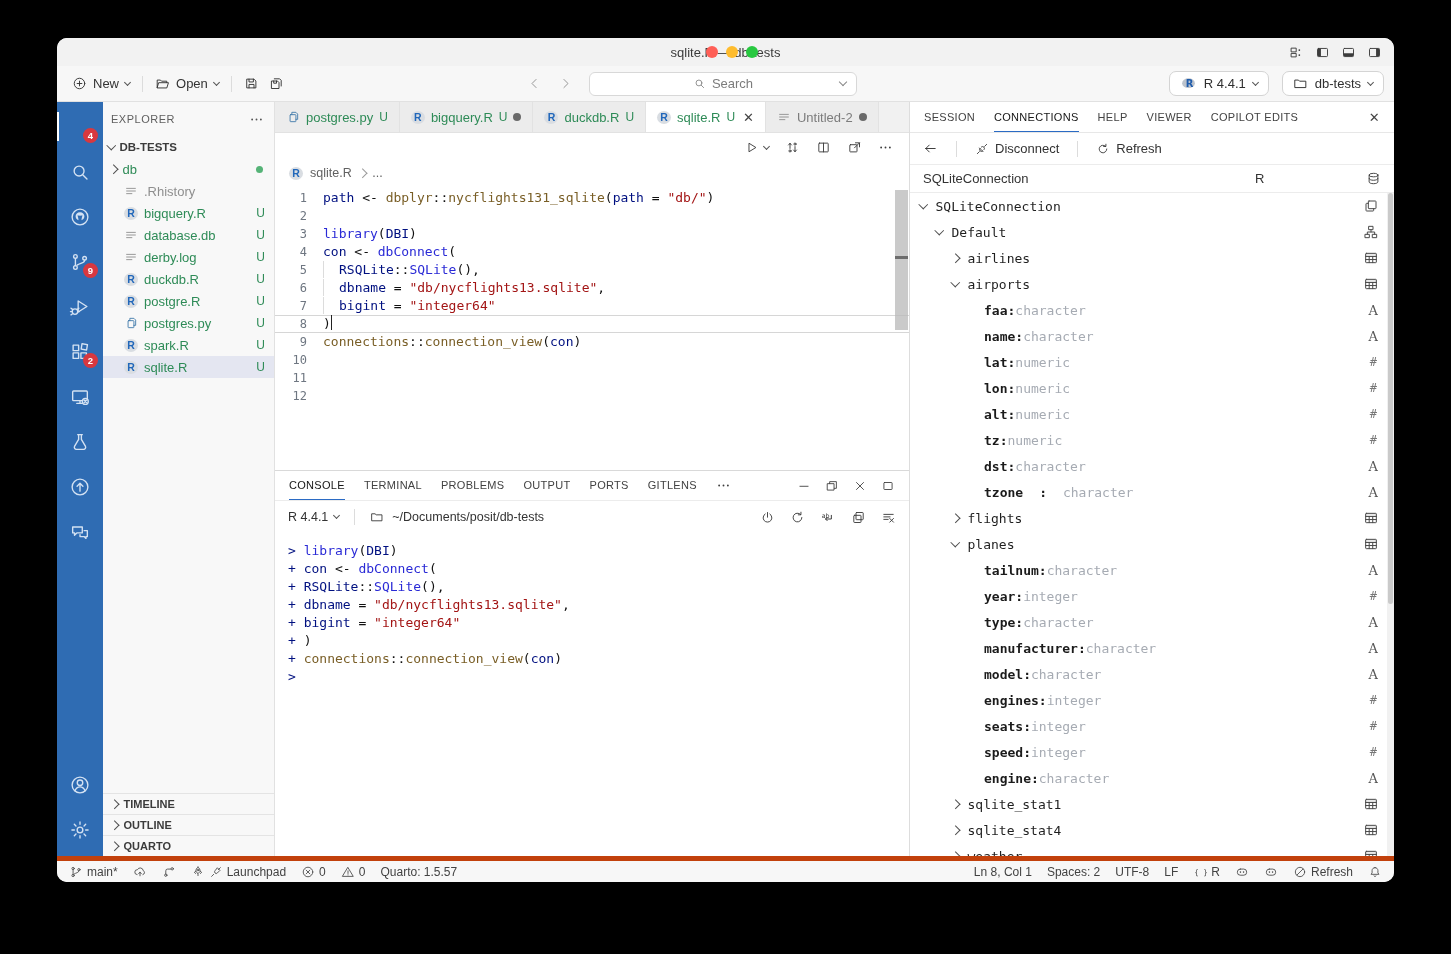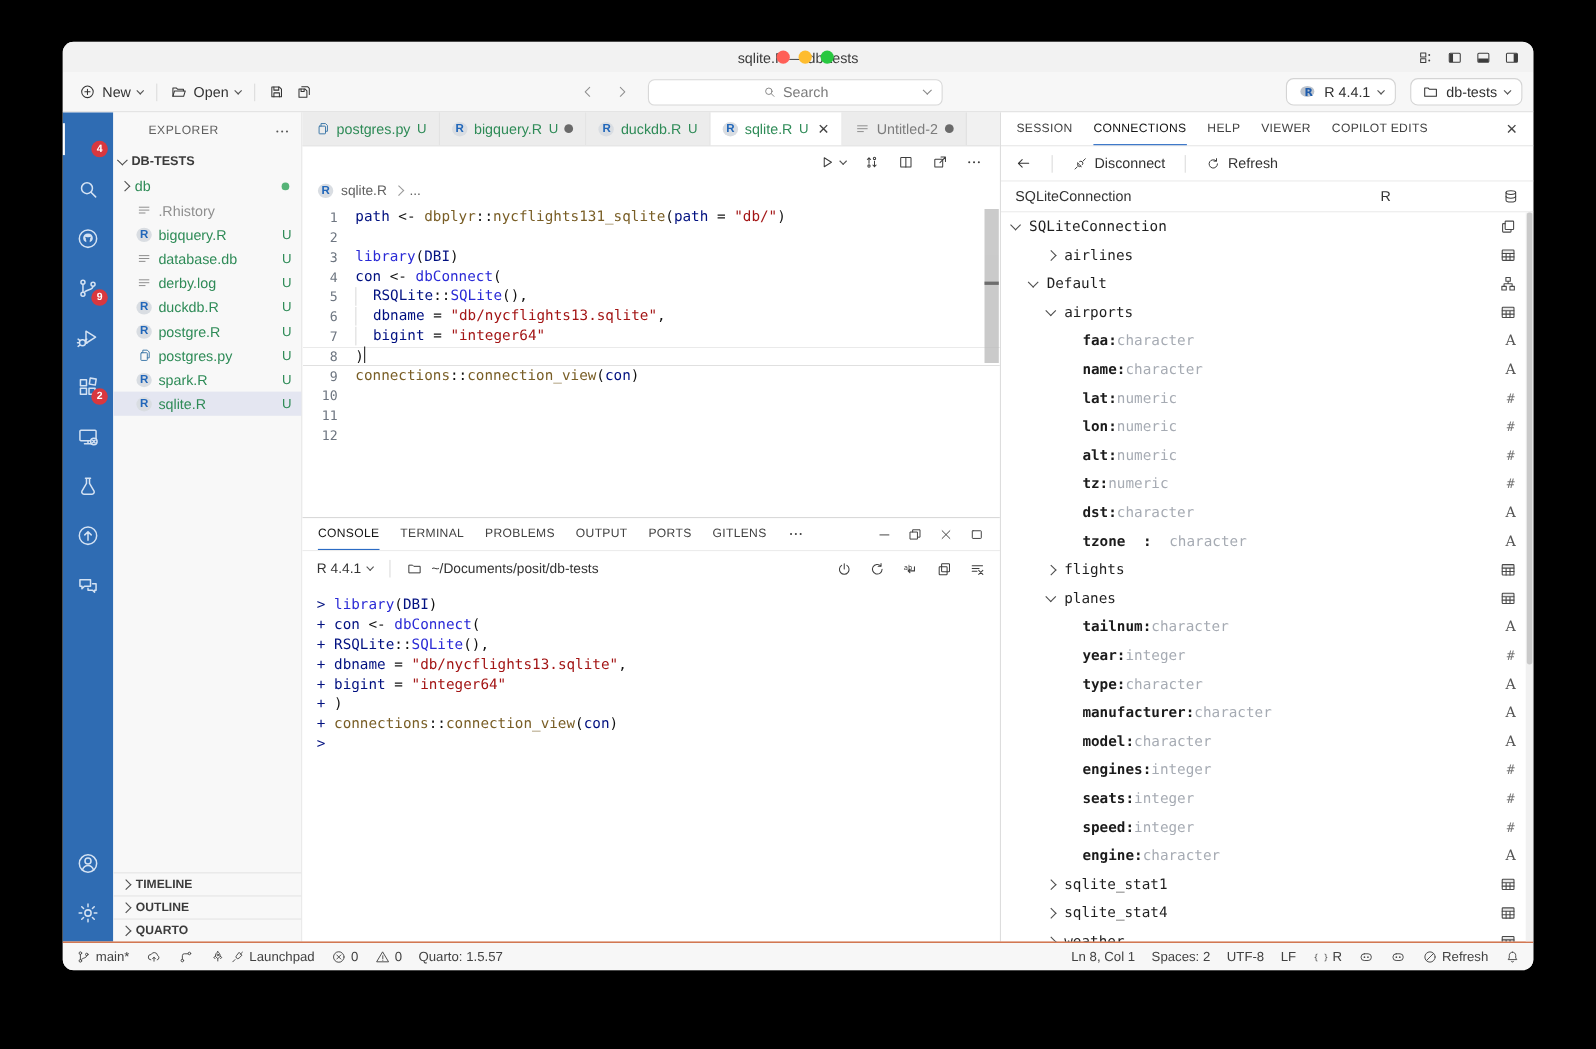--- a/index.html
+++ b/index.html
@@ -36,21 +36,21 @@
     padding-top:2px;flex:0 0 auto;}
   .act{width:46px;height:45px;display:flex;align-items:center;justify-content:center;position:relative;color:#d4e2f3;}
   .act.active{color:#fff;}
   .act.active::before{content:"";position:absolute;left:0;top:8px;bottom:8px;width:2px;background:#fff;}
   .badge{position:absolute;right:5px;bottom:6px;background:#d8383f;color:#fff;border-radius:8px;min-width:15px;
     height:15px;font-size:9.5px;font-weight:bold;display:flex;align-items:center;justify-content:center;padding:0 3px;}
   .actbottom{margin-top:auto;margin-bottom:4px;display:flex;flex-direction:column;align-items:center;}
   
   .sidebar{width:172px;background:#f8f8f8;border-right:1px solid #e1e1e1;display:flex;flex-direction:column;
     font-size:13px;flex:0 0 auto;}
-  .sbheader{height:34px;display:flex;align-items:center;padding:0 10px 0 32px;color:#5f5f5f;font-size:11px;
+  .sbheader{height:34px;display:flex;align-items:center;padding:0 10px 0 8px;color:#5f5f5f;font-size:11px;
     letter-spacing:.5px;flex:0 0 auto;}
   .sbheader .more{margin-left:auto;color:#555;}
   .rootrow{display:flex;align-items:center;height:22px;font-weight:bold;font-size:11.5px;color:#3b3b3b;
     padding-left:5px;gap:5px;flex:0 0 auto;}
   .filerow{display:flex;align-items:center;height:22px;padding-left:21px;gap:6px;color:#2e8b57;flex:0 0 auto;}
   .filerow.selected{background:#e4e6f1;}
   .filerow.muted{color:#8f8f8f;}
   .filerow .gitu{margin-left:auto;margin-right:9px;font-size:12px;}
   .gitdot{width:7px;height:7px;border-radius:50%;background:#55b377;margin-left:auto;margin-right:11px;}
   .chv{width:6.5px;height:6.5px;border-right:1.3px solid #4d4d4d;border-bottom:1.3px solid #4d4d4d;display:inline-block;flex:0 0 auto;}
@@ -113,21 +113,21 @@
   .trow .ricon{position:absolute;right:15px;color:#4a4a4a;}
   .tlabel{color:#1f1f1f;}
   .tname{color:#1b1b1b;font-weight:bold;}
   .tcolon{color:#1b1b1b;font-weight:bold;}
   .ttype{color:#a6abb3;}
   .typeA{font-family:"DejaVu Serif",serif;font-size:13px;color:#555;position:absolute;right:16px;}
   .typeH{font-family:"DejaVu Sans Mono",monospace;font-size:12px;color:#777;position:absolute;right:17px;}
   .rpscroll{position:absolute;right:0;top:0;bottom:0;width:7px;background:#f1f1f1;}
   .rpscroll::after{content:"";position:absolute;left:1px;right:1px;top:0;height:62%;background:#cacaca;border-radius:3px;}
   
-  .statusbar{height:26px;background:#f7f7f7;border-top:1px solid #c2410c;display:flex;align-items:center;
+  .statusbar{height:26px;background:#f7f7f7;border-top:5px solid #c2410c;display:flex;align-items:center;
     padding:0 12px;font-size:12px;color:#424242;flex:0 0 auto;}
   .stitem{display:flex;align-items:center;gap:4px;margin-right:15px;}
   .stright{margin-left:auto;display:flex;align-items:center;}
   .stright .stitem{margin-right:0;margin-left:15px;}
 </style>
 </head>
 <body>
 
 <div class="window">
 
@@ -686,37 +686,37 @@
       </div>
       <div class="conntree" id="conntree">
         <div class="trow" style="padding-left: 10px;">
             <span class="chv down"></span>
             <span class="tlabel">SQLiteConnection</span>
             <svg viewBox="0 0 24 24" width="16" height="16" fill="none" stroke="currentColor" stroke-width="1.5" stroke-linecap="round" stroke-linejoin="round" class="ricon" style="position: absolute; right: 15px;">
               <rect x="8" y="4.5" width="11.5" height="11.5" rx="1"></rect>
               <path d="M16 16v2.5a1 1 0 0 1-1 1H5.5a1 1 0 0 1-1-1V9a1 1 0 0 1 1-1H8"></path>
             </svg>
           </div>
-          <div class="trow" style="padding-left: 42px;">
-            <span class="chv right"></span>
-            <span class="tlabel">airlines</span>
-            <svg viewBox="0 0 24 24" width="16" height="16" fill="none" stroke="currentColor" stroke-width="1.5" stroke-linecap="round" stroke-linejoin="round" class="ricon" style="position: absolute; right: 15px;">
-              <rect x="4" y="5" width="16" height="14" rx="1"></rect>
-              <path d="M4 9.7h16M4 14.3h16M9.3 9.7V19M14.6 9.7V19"></path>
-              <path d="M4 5h16v4.7H4z" fill="currentColor" opacity=".12" stroke="none"></path>
-            </svg>
-          </div>
           <div class="trow" style="padding-left: 26px;">
             <span class="chv down"></span>
             <span class="tlabel">Default</span>
             <svg viewBox="0 0 24 24" width="16" height="16" fill="none" stroke="currentColor" stroke-width="1.5" stroke-linecap="round" stroke-linejoin="round" class="ricon" style="position: absolute; right: 15px;">
               <rect x="9" y="3.5" width="6" height="5"></rect>
               <rect x="3.5" y="15.5" width="6" height="5"></rect>
               <rect x="14.5" y="15.5" width="6" height="5"></rect>
               <path d="M12 8.5V12M6.5 15.5V12h11v3.5"></path>
+            </svg>
+          </div>
+          <div class="trow" style="padding-left: 42px;">
+            <span class="chv right"></span>
+            <span class="tlabel">airlines</span>
+            <svg viewBox="0 0 24 24" width="16" height="16" fill="none" stroke="currentColor" stroke-width="1.5" stroke-linecap="round" stroke-linejoin="round" class="ricon" style="position: absolute; right: 15px;">
+              <rect x="4" y="5" width="16" height="14" rx="1"></rect>
+              <path d="M4 9.7h16M4 14.3h16M9.3 9.7V19M14.6 9.7V19"></path>
+              <path d="M4 5h16v4.7H4z" fill="currentColor" opacity=".12" stroke="none"></path>
             </svg>
           </div>
           <div class="trow" style="padding-left: 42px;">
             <span class="chv down"></span>
             <span class="tlabel">airports</span>
             <svg viewBox="0 0 24 24" width="16" height="16" fill="none" stroke="currentColor" stroke-width="1.5" stroke-linecap="round" stroke-linejoin="round" class="ricon" style="position: absolute; right: 15px;">
               <rect x="4" y="5" width="16" height="14" rx="1"></rect>
               <path d="M4 9.7h16M4 14.3h16M9.3 9.7V19M14.6 9.7V19"></path>
               <path d="M4 5h16v4.7H4z" fill="currentColor" opacity=".12" stroke="none"></path>
             </svg>

